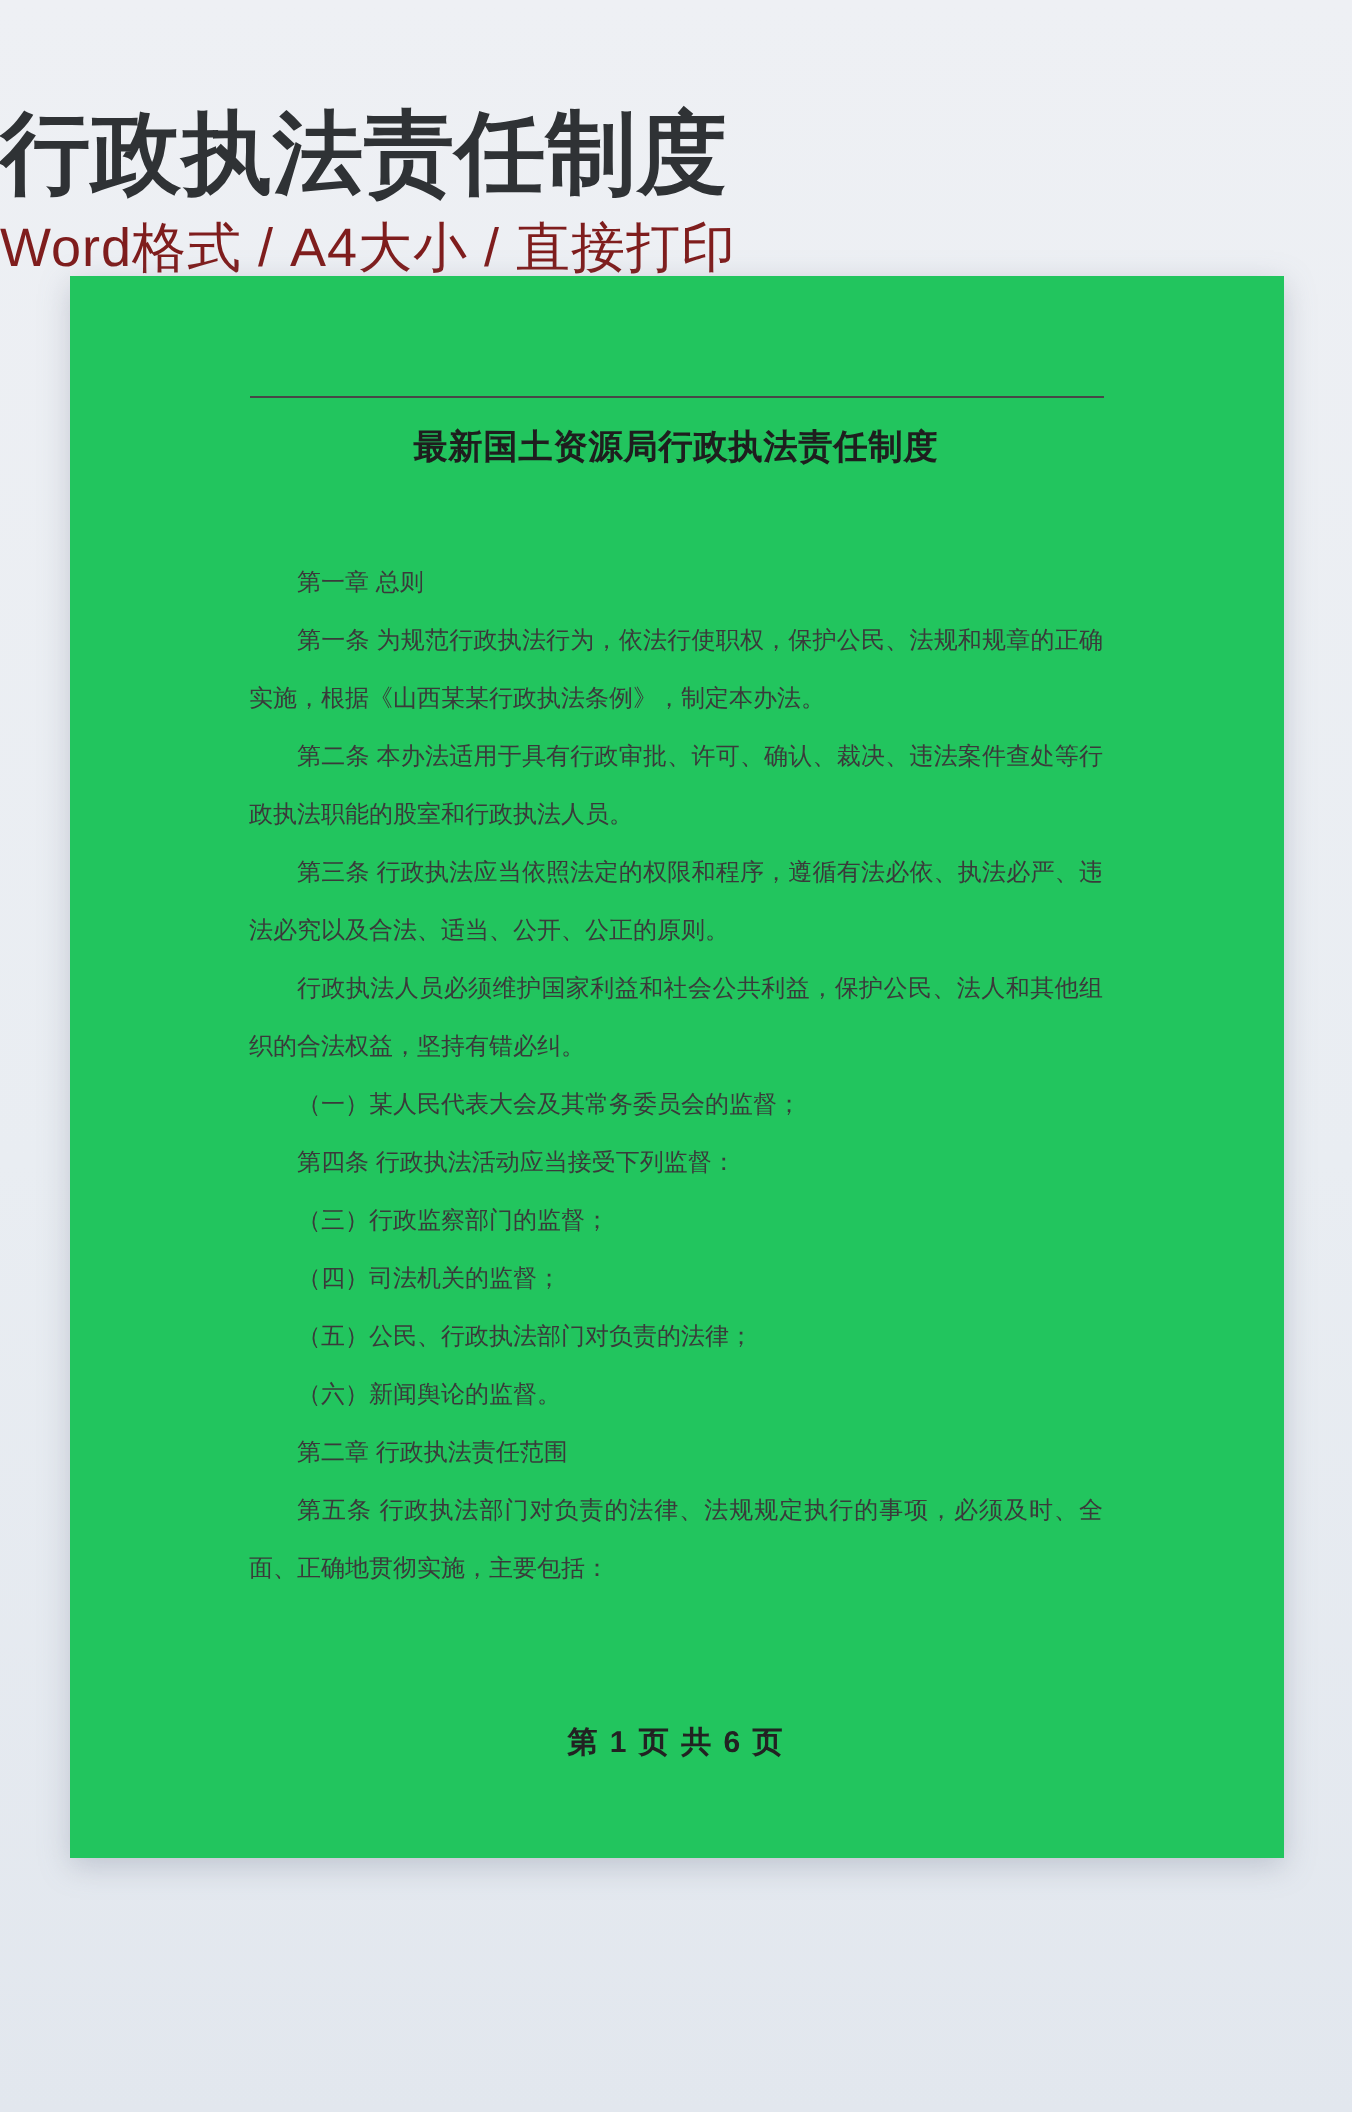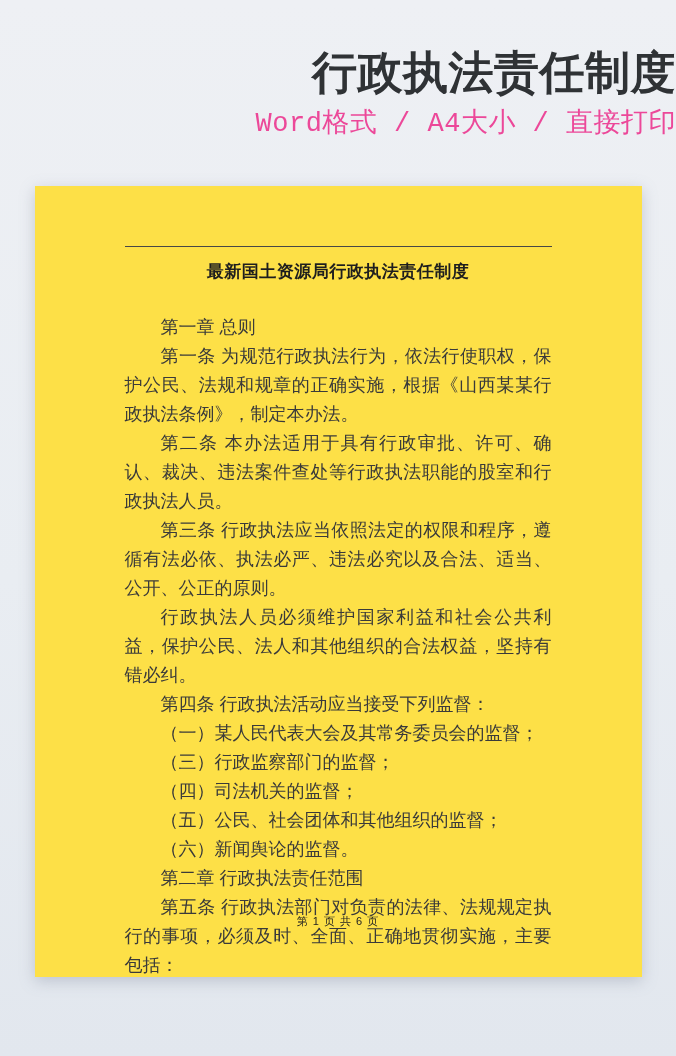--- a/index.html
+++ b/index.html
@@ -7,85 +7,84 @@
   body {
     width: 676px;
     height: 1056px;
     overflow: hidden;
     background: linear-gradient(180deg, #eef0f4 0%, #e9edf2 55%, #e2e7ee 100%);
     font-family: "Liberation Sans", "DejaVu Sans", sans-serif;
   }
 
   
   .poster-header {
-    height: 186px;
-    text-align: right;
-    font-family: Liberation Mono, monospace;
+    height: 138px;
+    text-align: left;
   }
   .poster-title {
     margin: 0;
     padding-top: 50px;
     font-size: 45px;
     line-height: 1.2;
     font-weight: bold;
     color: #2f3235;
     letter-spacing: 0.5px;
   }
   .poster-subtitle {
     margin-top: 4px;
     font-size: 27px;
     line-height: 1.2;
-    color: #ec4899;
+    color: #7f1d1d;
     letter-spacing: 0.5px;
   }
 
   
   .doc-page {
     position: relative;
     width: 607px;
     height: 791px;
     margin: 0 auto;
-    background: #fde047;
+    background: #22c55e;
     box-shadow: 0 4px 14px rgba(120, 130, 150, 0.35);
   }
   .page-inner {
     padding: 60px 90px 0 90px;
   }
   .header-divider {
     height: 0;
     border-top: 1px solid #474747;
   }
   .doc-title {
     margin: 13px 0 0 0;
     font-size: 17px;
     line-height: 1.4;
     font-weight: bold;
     color: #1e1e1e;
     text-align: center;
     letter-spacing: 0.5px;
   }
   .doc-body {
-    margin-top: 29px;
-    font-size: 18px;
+    margin-top: 41px;
+    font-size: 12px;
     line-height: 29px;
     color: #3a3a3a;
     text-align: justify;
   }
   .doc-body p {
     margin: 0;
     text-indent: 2em;
   }
   .page-footer {
     position: absolute;
     left: 0;
     right: 0;
     bottom: 48px;
     text-align: center;
-    font-size: 11px;
-    font-weight: normal;
+    font-size: 15px;
+    font-weight: bold;
     color: #222222;
     letter-spacing: 1px;
   }
 </style>
 </head>
 <body>
 
 <header class="poster-header">
   <h1 class="poster-title">行政执法责任制度</h1>
   <div class="poster-subtitle">Word格式 / A4大小 / 直接打印</div>
@@ -94,24 +93,24 @@
 <div class="doc-page">
   <div class="page-inner">
     <div class="header-divider"></div>
     <h2 class="doc-title">最新国土资源局行政执法责任制度</h2>
     <div class="doc-body">
         <p>第一章 总则</p>
         <p>第一条 为规范行政执法行为，依法行使职权，保护公民、法规和规章的正确实施，根据《山西某某行政执法条例》，制定本办法。</p>
         <p>第二条 本办法适用于具有行政审批、许可、确认、裁决、违法案件查处等行政执法职能的股室和行政执法人员。</p>
         <p>第三条 行政执法应当依照法定的权限和程序，遵循有法必依、执法必严、违法必究以及合法、适当、公开、公正的原则。</p>
         <p>行政执法人员必须维护国家利益和社会公共利益，保护公民、法人和其他组织的合法权益，坚持有错必纠。</p>
+        <p>（一）某人民代表大会及其常务委员会的监督；</p>
         <p>第四条 行政执法活动应当接受下列监督：</p>
-        <p>（一）某人民代表大会及其常务委员会的监督；</p>
         <p>（三）行政监察部门的监督；</p>
         <p>（四）司法机关的监督；</p>
-        <p>（五）公民、社会团体和其他组织的监督；</p>
+        <p>（五）公民、行政执法部门对负责的法律；</p>
         <p>（六）新闻舆论的监督。</p>
         <p>第二章 行政执法责任范围</p>
         <p>第五条 行政执法部门对负责的法律、法规规定执行的事项，必须及时、全面、正确地贯彻实施，主要包括：</p>
       </div>
   </div>
   <div class="page-footer">第 1 页 共 6 页</div>
 </div>
 
 </body></html>

